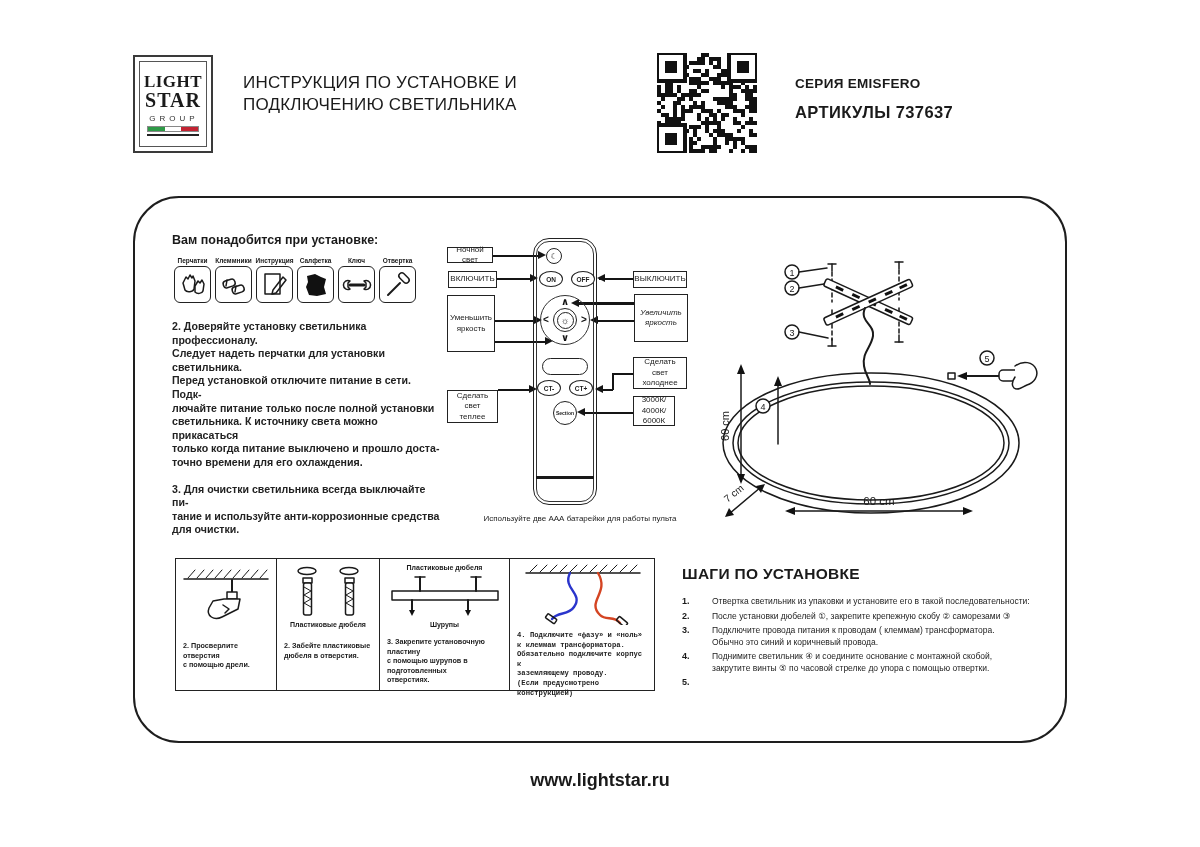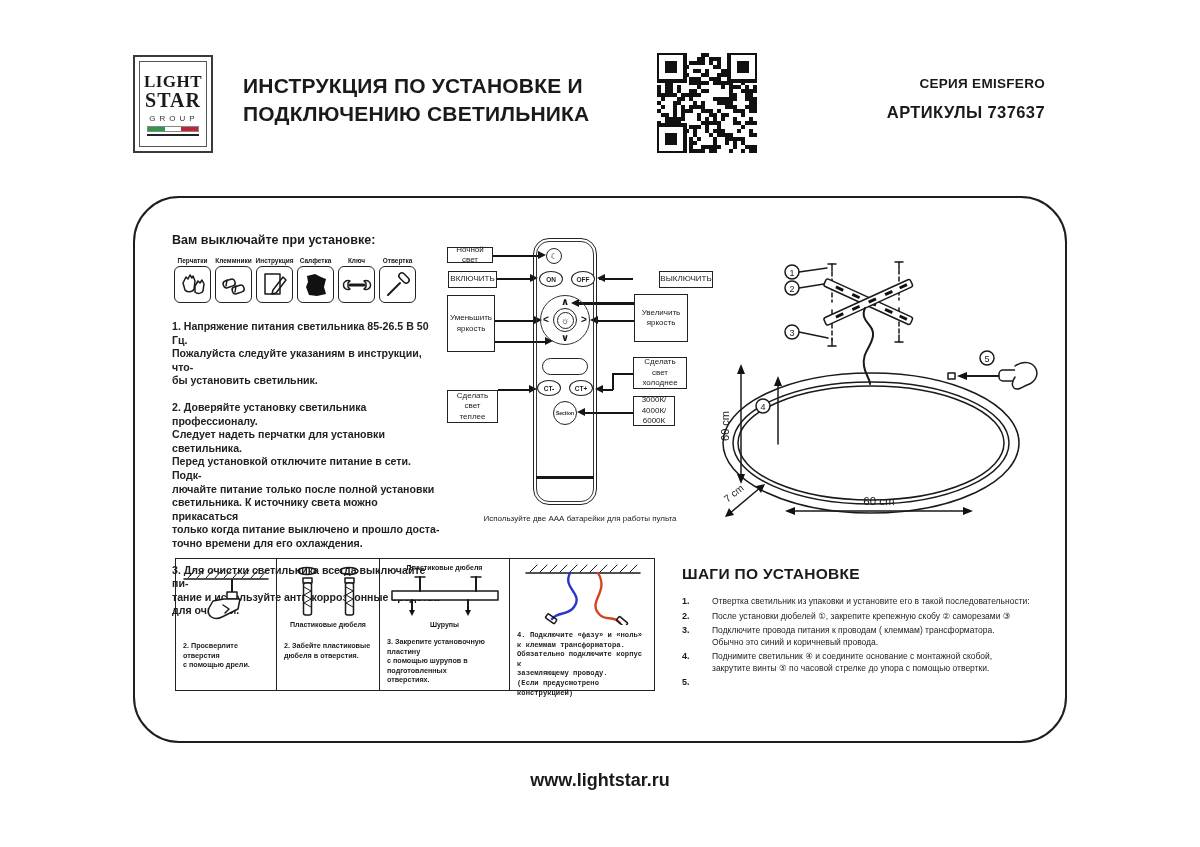--- a/index.html
+++ b/index.html
@@ -11,24 +11,24 @@
     border:2px solid #3a3a3a; display:flex; align-items:center; justify-content:center; }
   .logo-inner { width:68px; height:86px; border:1px solid #555; display:flex; flex-direction:column;
     align-items:center; justify-content:center; font-family:"Liberation Serif","DejaVu Serif",serif; }
   .logo-l1 { font-size:17px; font-weight:bold; letter-spacing:.5px; }
   .logo-l2 { font-size:20px; font-weight:bold; letter-spacing:1px; margin-top:-3px; }
   .logo-l3 { font-family:"Liberation Sans",sans-serif; font-size:8px; letter-spacing:4px; margin:2px 0 3px 2px; color:#333; }
   .flag { width:52px; height:6px; border:1px solid #888; display:flex; }
   .flag span { flex:1; }
   .flag-underline { width:52px; height:2px; background:#222; margin-top:2px; }
 
-  .doc-title { position:absolute; left:243px; top:72px; width:420px; font-size:21px; font-weight:bold;
+  .doc-title { position:absolute; left:243px; top:72px; width:420px; font-size:17px; font-weight:normal;
     line-height:1.32; white-space:pre-line; letter-spacing:.2px; }
   .qr { position:absolute; left:657px; top:53px; width:100px; height:100px; }
-  .series-block { position:absolute; left:795px; top:76px; width:250px; text-align:right; }
+  .series-block { position:absolute; left:795px; top:76px; width:250px; text-align:left; }
   .series-line { font-size:13.5px; font-weight:bold; letter-spacing:.3px; }
   .articles-line { font-size:16.5px; font-weight:bold; margin-top:12px; letter-spacing:.4px; }
 
   
   .frame { position:absolute; left:133px; top:196px; width:934px; height:547px;
     border:2px solid #1e1e1e; border-radius:46px; }
 
   
   .needs-heading { position:absolute; left:172px; top:233px; font-size:12.5px; font-weight:bold; }
   .tools-row { position:absolute; left:172px; top:257px; display:flex; }
@@ -338,21 +338,21 @@
       <rect x="8" y="80" width="12" height="12" fill="#111"></rect>
     </svg>
 
   <div class="series-block">
     <div class="series-line">СЕРИЯ EMISFERO</div>
     <div class="articles-line">АРТИКУЛЫ 737637</div>
   </div>
 
   <div class="frame"></div>
 
-  <div class="needs-heading">Вам выключайте при установке:</div>
+  <div class="needs-heading">Вам понадобится при установке:</div>
 
   <div class="tools-row">
     <div class="tool">
       <div class="tool-label">Перчатки</div>
       <div class="tool-box">
           <svg class="lineart" width="30" height="30" viewBox="0 0 30 30">
         <path d="M5,13 l3,-6 l2,2 l2,-4 l2,3 l1,-2 l2,5 l-1,8 c-1,3 -7,4 -9,1 z"></path>
         <path d="M17,16 l3,-5 l2,2 l2,-3 l2,4 l-1,7 c-1,3 -6,3 -8,1 z"></path>
           </svg>
         </div>
@@ -400,41 +400,38 @@
       <div class="tool-box">
           <svg class="lineart" width="30" height="30" viewBox="0 0 30 30">
         <line x1="5" y1="25" x2="17" y2="13" stroke-width="2"></line>
         <rect x="15" y="5" width="12" height="6" rx="3" transform="rotate(45 21 8)"></rect>
           </svg>
         </div>
     </div>
   </div>
 
   <div class="paras">
-    <p>1. Напряжение питания светильника 85-26.5 В 50 Гц.
-Пожалуйста следуйте указаниям в  инструкции, что-
-бы установить светильник.</p>
     <p>2. Доверяйте установку светильника профессионалу.
 Следует надеть перчатки для установки светильника.
 Перед установкой отключите питание в сети. Подк-
 лючайте питание только после полной установки
 светильника. К источнику света можно прикасаться
 только когда питание выключено и прошло доста-
 точно времени для его охлаждения.</p>
     <p>3. Для очистки светильника всегда выключайте пи-
 тание и используйте анти-коррозионные средства
 для очистки.</p>
   </div>
 
   <div class="lblbox" style="left:447px; top:247px; width:46px; height:16px;">Ночной свет</div>
   <div class="lblbox" style="left:448px; top:271px; width:49px; height:17px;">ВКЛЮЧИТЬ</div>
-  <div class="lblbox" style="left:633px; top:271px; width:54px; height:17px;margin-left:26px;">ВЫКЛЮЧИТЬ</div>
+  <div class="lblbox" style="left:633px; top:271px; width:54px; height:17px;">ВЫКЛЮЧИТЬ</div>
   <div class="lblbox" style="left:447px; top:295px; width:48px; height:57px;">Уменьшить
 яркость</div>
-  <div class="lblbox" style="left:634px; top:294px; width:54px; height:48px;">Увеличить
+  <div class="lblbox" style="left:634px; top:294px; width:54px; height:48px;font-style:italic;">Увеличить
 яркость</div>
   <div class="lblbox" style="left:633px; top:357px; width:54px; height:32px;">Сделать
 свет
 холоднее</div>
   <div class="lblbox" style="left:447px; top:390px; width:51px; height:33px;">Сделать
 свет
 теплее</div>
   <div class="lblbox" style="left:633px; top:396px; width:42px; height:30px;">3000К/
 4000К/
 6000К</div>

